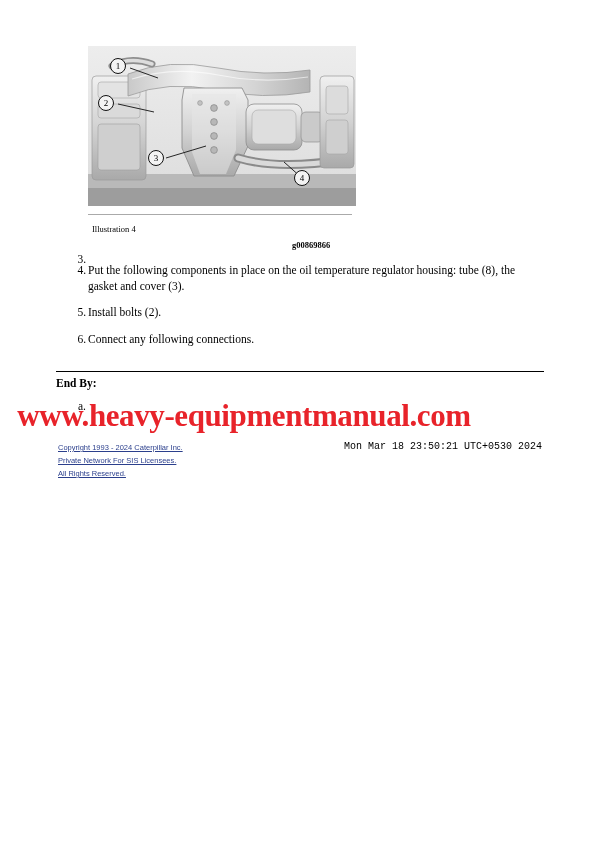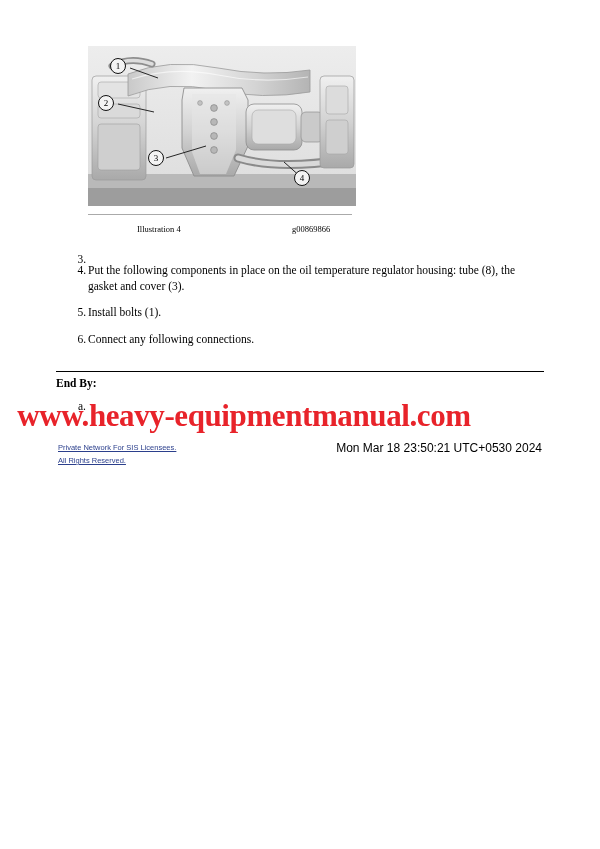--- a/index.html
+++ b/index.html
@@ -34,22 +34,22 @@
 
   .fig-caption {
     position: absolute;
     left: 88px;
     top: 224px;
     width: 424px;
     font-size: 8.5px;
     font-family: "Liberation Serif", serif;
     color: #000;
   }
-  .fig-caption .label { position: absolute; left: 4px; top: 0; margin-left: 45px; }
-  .fig-caption .code { position: absolute; left: 204px; top: 0; }
+  .fig-caption .label { position: absolute; left: 4px; top: 0; }
+  .fig-caption .code { position: absolute; left: 204px; top: 16px; font-weight: bold; }
 
   .rule-top {
     position: absolute;
     left: 88px; top: 214px;
     width: 264px; height: 1px;
     background: #aaaaaa;
   }
   .rule-bottom {
     position: absolute;
     left: 56px; top: 371px;
@@ -120,22 +120,22 @@
   }
   .footer-left div { text-decoration: underline; display: inline-block; }
   .footer-left .ln { display: block; }
 
   .footer-right {
     position: absolute;
     left: 330px;
     top: 441px;
     width: 212px;
     text-align: right;
-    font-family: Liberation Sans, sans-serif;
-    font-size: 12px;
+    font-family: Liberation Mono, monospace;
+    font-size: 10px;
     color: #000;
   }
 
   
   .watermark {
     position: absolute;
     left: 0;
     top: 398px;
     width: 488px;
     text-align: center;
@@ -249,36 +249,37 @@
   <div class="steps">
     <div class="step">
       <span class="num">3.</span>
     </div>
     <div class="step">
       <span class="num">4.</span>
       <span>Put the following components in place on the oil temperature regulator housing: tube (8), the gasket and cover (3).</span>
     </div>
     <div class="step">
       <span class="num">5.</span>
-      <span>Install bolts (1).</span>
+      <span>Install bolts (2).</span>
     </div>
     <div class="step">
       <span class="num">6.</span>
       <span>Connect any following connections.</span>
     </div>
   </div>
 
   <div class="endby-head">End By:</div>
   <div class="endby-item">
     <span class="num">a.</span>
   </div>
 
   <div class="rule-bottom"></div>
 
   <div class="footer-left">
+    <span class="ln"><div>Copyright 1993 - 2024 Caterpillar Inc.</div></span>
     <span class="ln"><div>Private Network For SIS Licensees.</div></span>
     <span class="ln"><div>All Rights Reserved.</div></span>
   </div>
   <div class="footer-right">Mon Mar 18 23:50:21 UTC+0530 2024</div>
 
   <div class="watermark">www.heavy-equipmentmanual.com</div>
 
 </div>
 
 </body></html>

